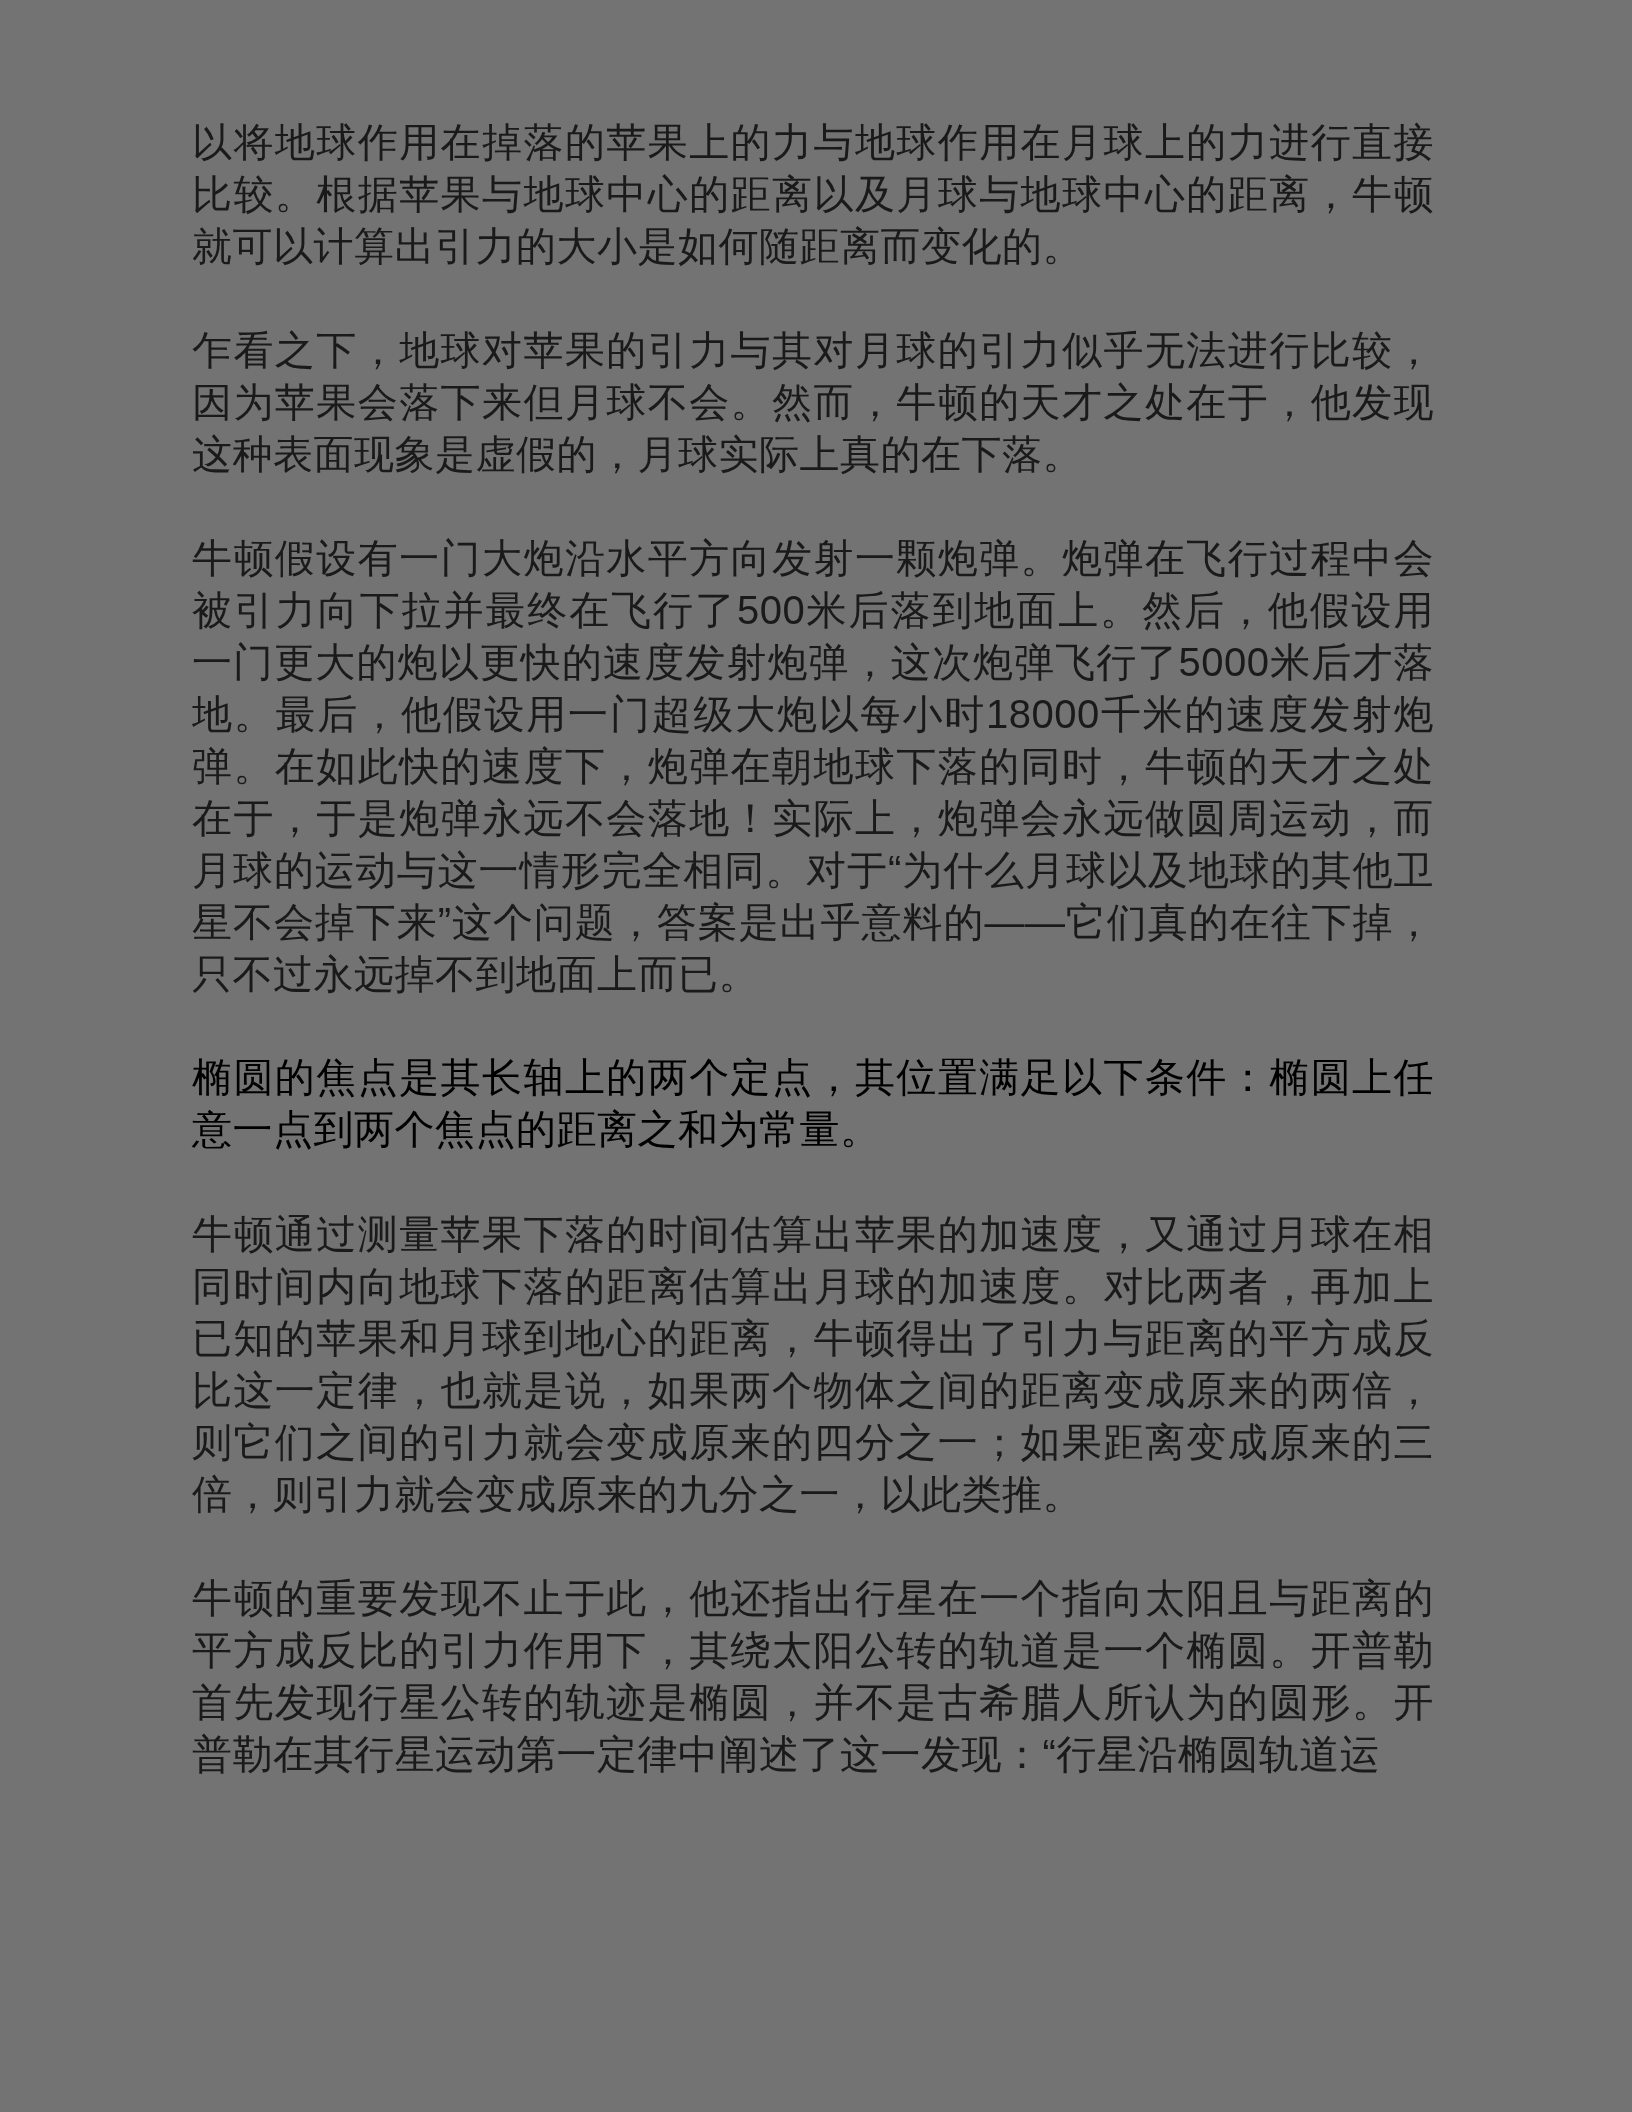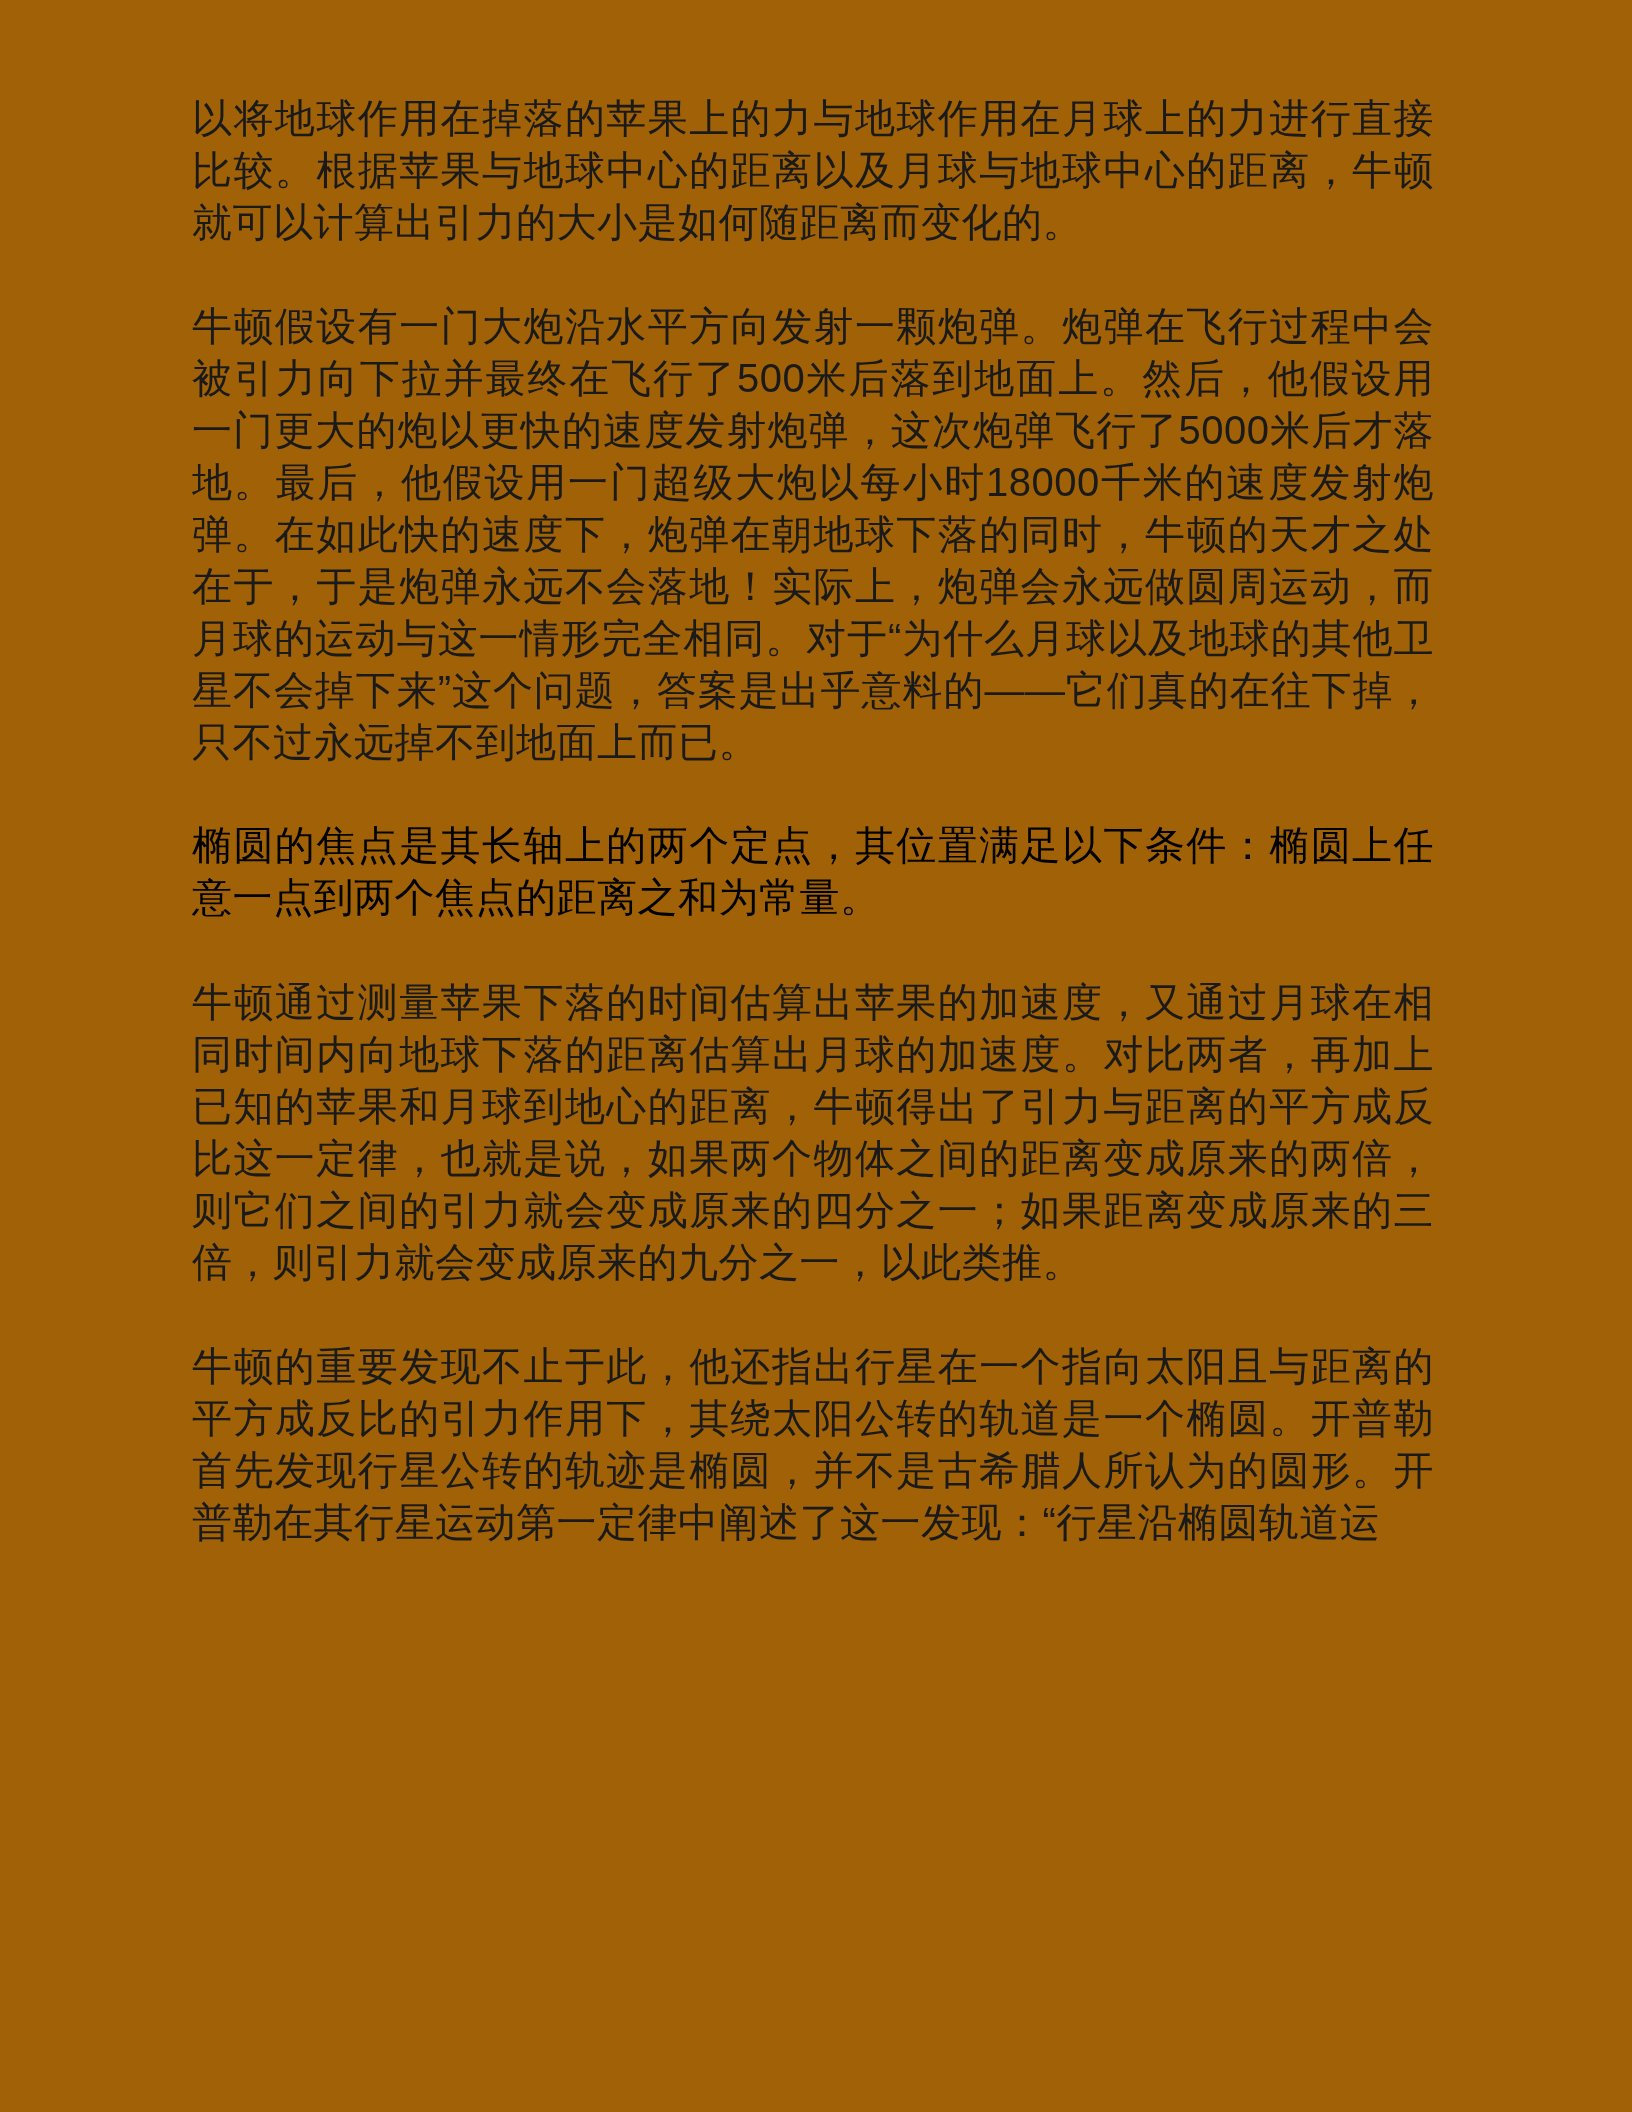--- a/index.html
+++ b/index.html
@@ -10,22 +10,22 @@
   body {
     width: 1632px;
     height: 2112px;
     overflow: hidden;
     font-family: "Liberation Sans", sans-serif;
   }
   main[data-name="document-page"] {
     box-sizing: border-box;
     width: 1632px;
     height: 2112px;
-    padding: 92px 198px 0 192px;
-    background: #a16207;
+    padding: 116px 198px 0 192px;
+    background: #737373;
   }
   .para {
     margin: 0 0 52px 0;
     width: 1242px;
     font-size: 40px;
     line-height: 52px;
     letter-spacing: 0.5px;
     color: #1a1a1a;
     text-align: justify;
     text-justify: inter-ideograph;
@@ -41,20 +41,21 @@
   .para.last {
     margin-bottom: 16px;
   }
 </style>
 </head>
 <body>
 
 <main data-name="document-page">
   <p class="para body" data-name="paragraph-gravity-comparison">以将地球作用在掉落的苹果上的力与地球作用在月球上的力进行直接比较。根据苹果与地球中心的距离以及月球与地球中心的距离，牛顿就可以计算出引力的大小是如何随距离而变化的。</p>
 
+  <p class="para body" data-name="paragraph-apple-vs-moon">乍看之下，地球对苹果的引力与其对月球的引力似乎无法进行比较，因为苹果会落下来但月球不会。然而，牛顿的天才之处在于，他发现这种表面现象是虚假的，月球实际上真的在下落。</p>
 
   <p class="para body" data-name="paragraph-cannonball-thought-experiment">牛顿假设有一门大炮沿水平方向发射一颗炮弹。炮弹在飞行过程中会被引力向下拉并最终在飞行了500米后落到地面上。然后，他假设用一门更大的炮以更快的速度发射炮弹，这次炮弹飞行了5000米后才落地。最后，他假设用一门超级大炮以每小时18000千米的速度发射炮弹。在如此快的速度下，炮弹在朝地球下落的同时，牛顿的天才之处在于，于是炮弹永远不会落地！实际上，炮弹会永远做圆周运动，而月球的运动与这一情形完全相同。对于“为什么月球以及地球的其他卫星不会掉下来”这个问题，答案是出乎意料的——它们真的在往下掉，只不过永远掉不到地面上而已。</p>
 
   <p class="para note" data-name="paragraph-ellipse-focus-note">椭圆的焦点是其长轴上的两个定点，其位置满足以下条件：椭圆上任意一点到两个焦点的距离之和为常量。</p>
 
   <p class="para body" data-name="paragraph-inverse-square-law">牛顿通过测量苹果下落的时间估算出苹果的加速度，又通过月球在相同时间内向地球下落的距离估算出月球的加速度。对比两者，再加上已知的苹果和月球到地心的距离，牛顿得出了引力与距离的平方成反比这一定律，也就是说，如果两个物体之间的距离变成原来的两倍，则它们之间的引力就会变成原来的四分之一；如果距离变成原来的三倍，则引力就会变成原来的九分之一，以此类推。</p>
 
   <p class="para body last" data-name="paragraph-kepler-elliptical-orbits">牛顿的重要发现不止于此，他还指出行星在一个指向太阳且与距离的平方成反比的引力作用下，其绕太阳公转的轨道是一个椭圆。开普勒首先发现行星公转的轨迹是椭圆，并不是古希腊人所认为的圆形。开普勒在其行星运动第一定律中阐述了这一发现：“行星沿椭圆轨道运</p>
 </main>
 

